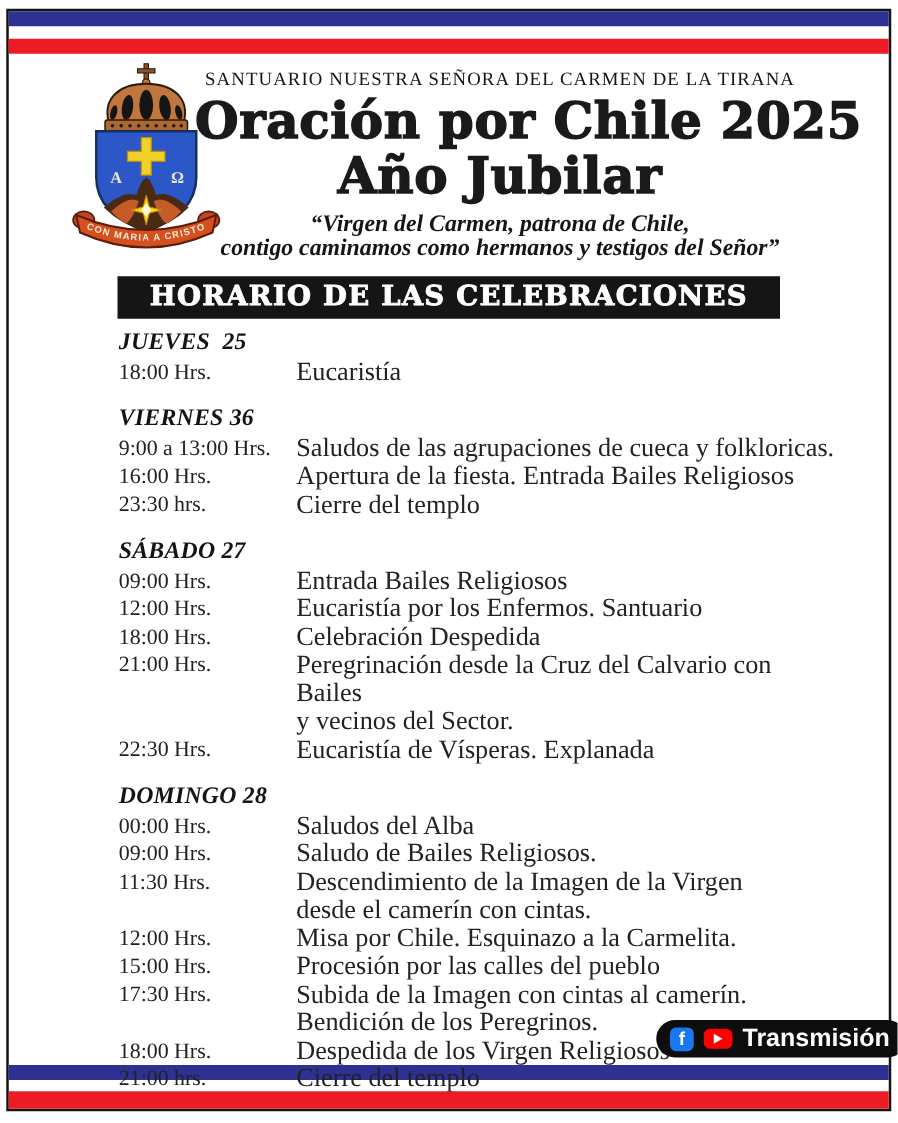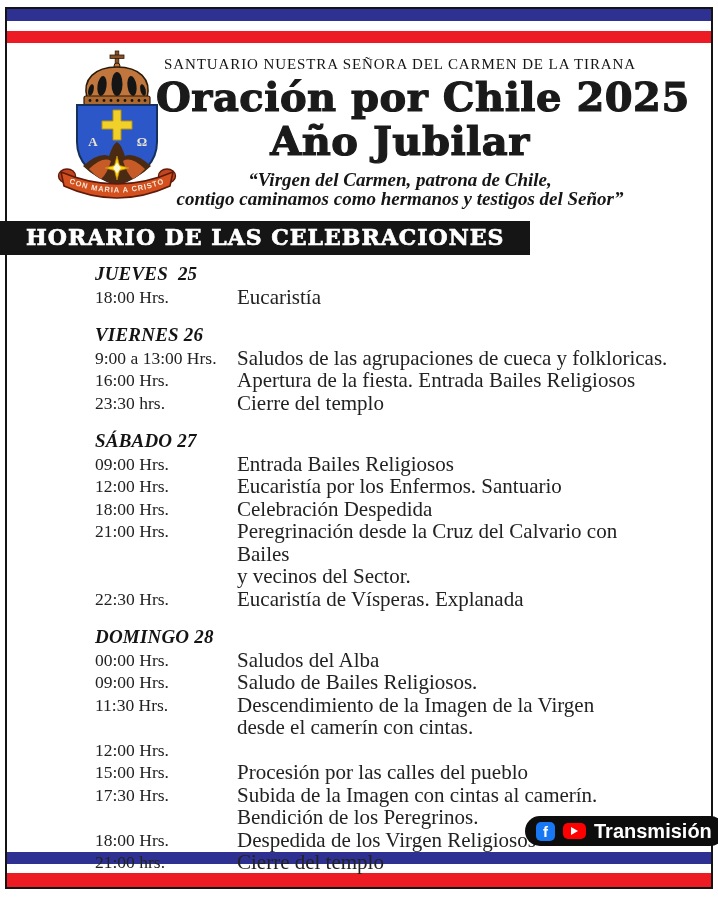--- a/index.html
+++ b/index.html
@@ -30,35 +30,35 @@
   }
   .title-line{
     font-family:"DejaVu Serif", serif;font-weight:bold;color:#1a1a1a;
     font-size:40px;line-height:44px;white-space:nowrap;
     -webkit-text-stroke:1.2px #1a1a1a;letter-spacing:.5px;margin-top:2px;
   }
   .title-line.second{margin-top:0;}
   .quote{
     margin-top:7px;font-weight:bold;font-style:italic;font-size:19px;line-height:19px;color:#151515;
   }
-  .section-banner-wrap{position:absolute;left:0;top:221px;width:718px;text-align:left;}
+  .section-banner-wrap{position:absolute;left:0;top:221px;width:718px;text-align:center;}
   .section-banner{
     display:inline-block;background:#151515;color:#ffffff;
     font-family:"DejaVu Serif", serif;font-weight:bold;font-size:22px;
     -webkit-text-stroke:.7px #ffffff;letter-spacing:1px;
     padding:3px 26px 5px 26px;white-space:nowrap;
   }
 
   .schedule{position:absolute;left:95px;top:263px;width:575px;}
   .day-section{margin-bottom:16px;}
   .day-header{
     font-weight:bold;font-size:19px;line-height:22.5px;color:#141414;
     white-space:pre;letter-spacing:.2px;font-style:italic;
   }
-  .event-row{display:flex;align-items:flex-start;}
+  .event-row{display:flex;align-items:flex-start;justify-content:flex-end;}
   .event-time{
     width:142px;flex:0 0 142px;font-size:17.5px;line-height:22.5px;color:#222;
   }
   .event-desc{
     flex:1;font-size:21px;line-height:22.5px;color:#222;white-space:pre-line;
   }
 
   .transmision-pill{
     position:absolute;left:525px;top:816px;height:30px;border-radius:16px;
     background:#0d0d0d;display:flex;align-items:center;gap:8px;padding:0 13px 0 11px;
@@ -168,21 +168,21 @@
 
 <div class="schedule">
     <div class="day-section">
       <div class="day-header">JUEVES  25</div>
       <div class="event-row">
         <div class="event-time">18:00 Hrs.</div>
         <div class="event-desc">Eucaristía</div>
       </div>
     </div>
     <div class="day-section">
-      <div class="day-header">VIERNES 26</div>
+      <div class="day-header">VIERNES 36</div>
       <div class="event-row">
         <div class="event-time">9:00 a 13:00 Hrs.</div>
         <div class="event-desc">Saludos de las agrupaciones de cueca y folkloricas.</div>
       </div>
       <div class="event-row">
         <div class="event-time">16:00 Hrs.</div>
         <div class="event-desc">Apertura de la fiesta. Entrada Bailes Religiosos</div>
       </div>
       <div class="event-row">
         <div class="event-time">23:30 hrs.</div>
@@ -223,20 +223,21 @@
         <div class="event-time">09:00 Hrs.</div>
         <div class="event-desc">Saludo de Bailes Religiosos.</div>
       </div>
       <div class="event-row">
         <div class="event-time">11:30 Hrs.</div>
         <div class="event-desc">Descendimiento de la Imagen de la Virgen
 desde el camerín con cintas.</div>
       </div>
       <div class="event-row">
         <div class="event-time">12:00 Hrs.</div>
+        <div class="event-desc">Misa por Chile. Esquinazo a la Carmelita.</div>
       </div>
       <div class="event-row">
         <div class="event-time">15:00 Hrs.</div>
         <div class="event-desc">Procesión por las calles del pueblo</div>
       </div>
       <div class="event-row">
         <div class="event-time">17:30 Hrs.</div>
         <div class="event-desc">Subida de la Imagen con cintas al camerín.
 Bendición de los Peregrinos.</div>
       </div>

